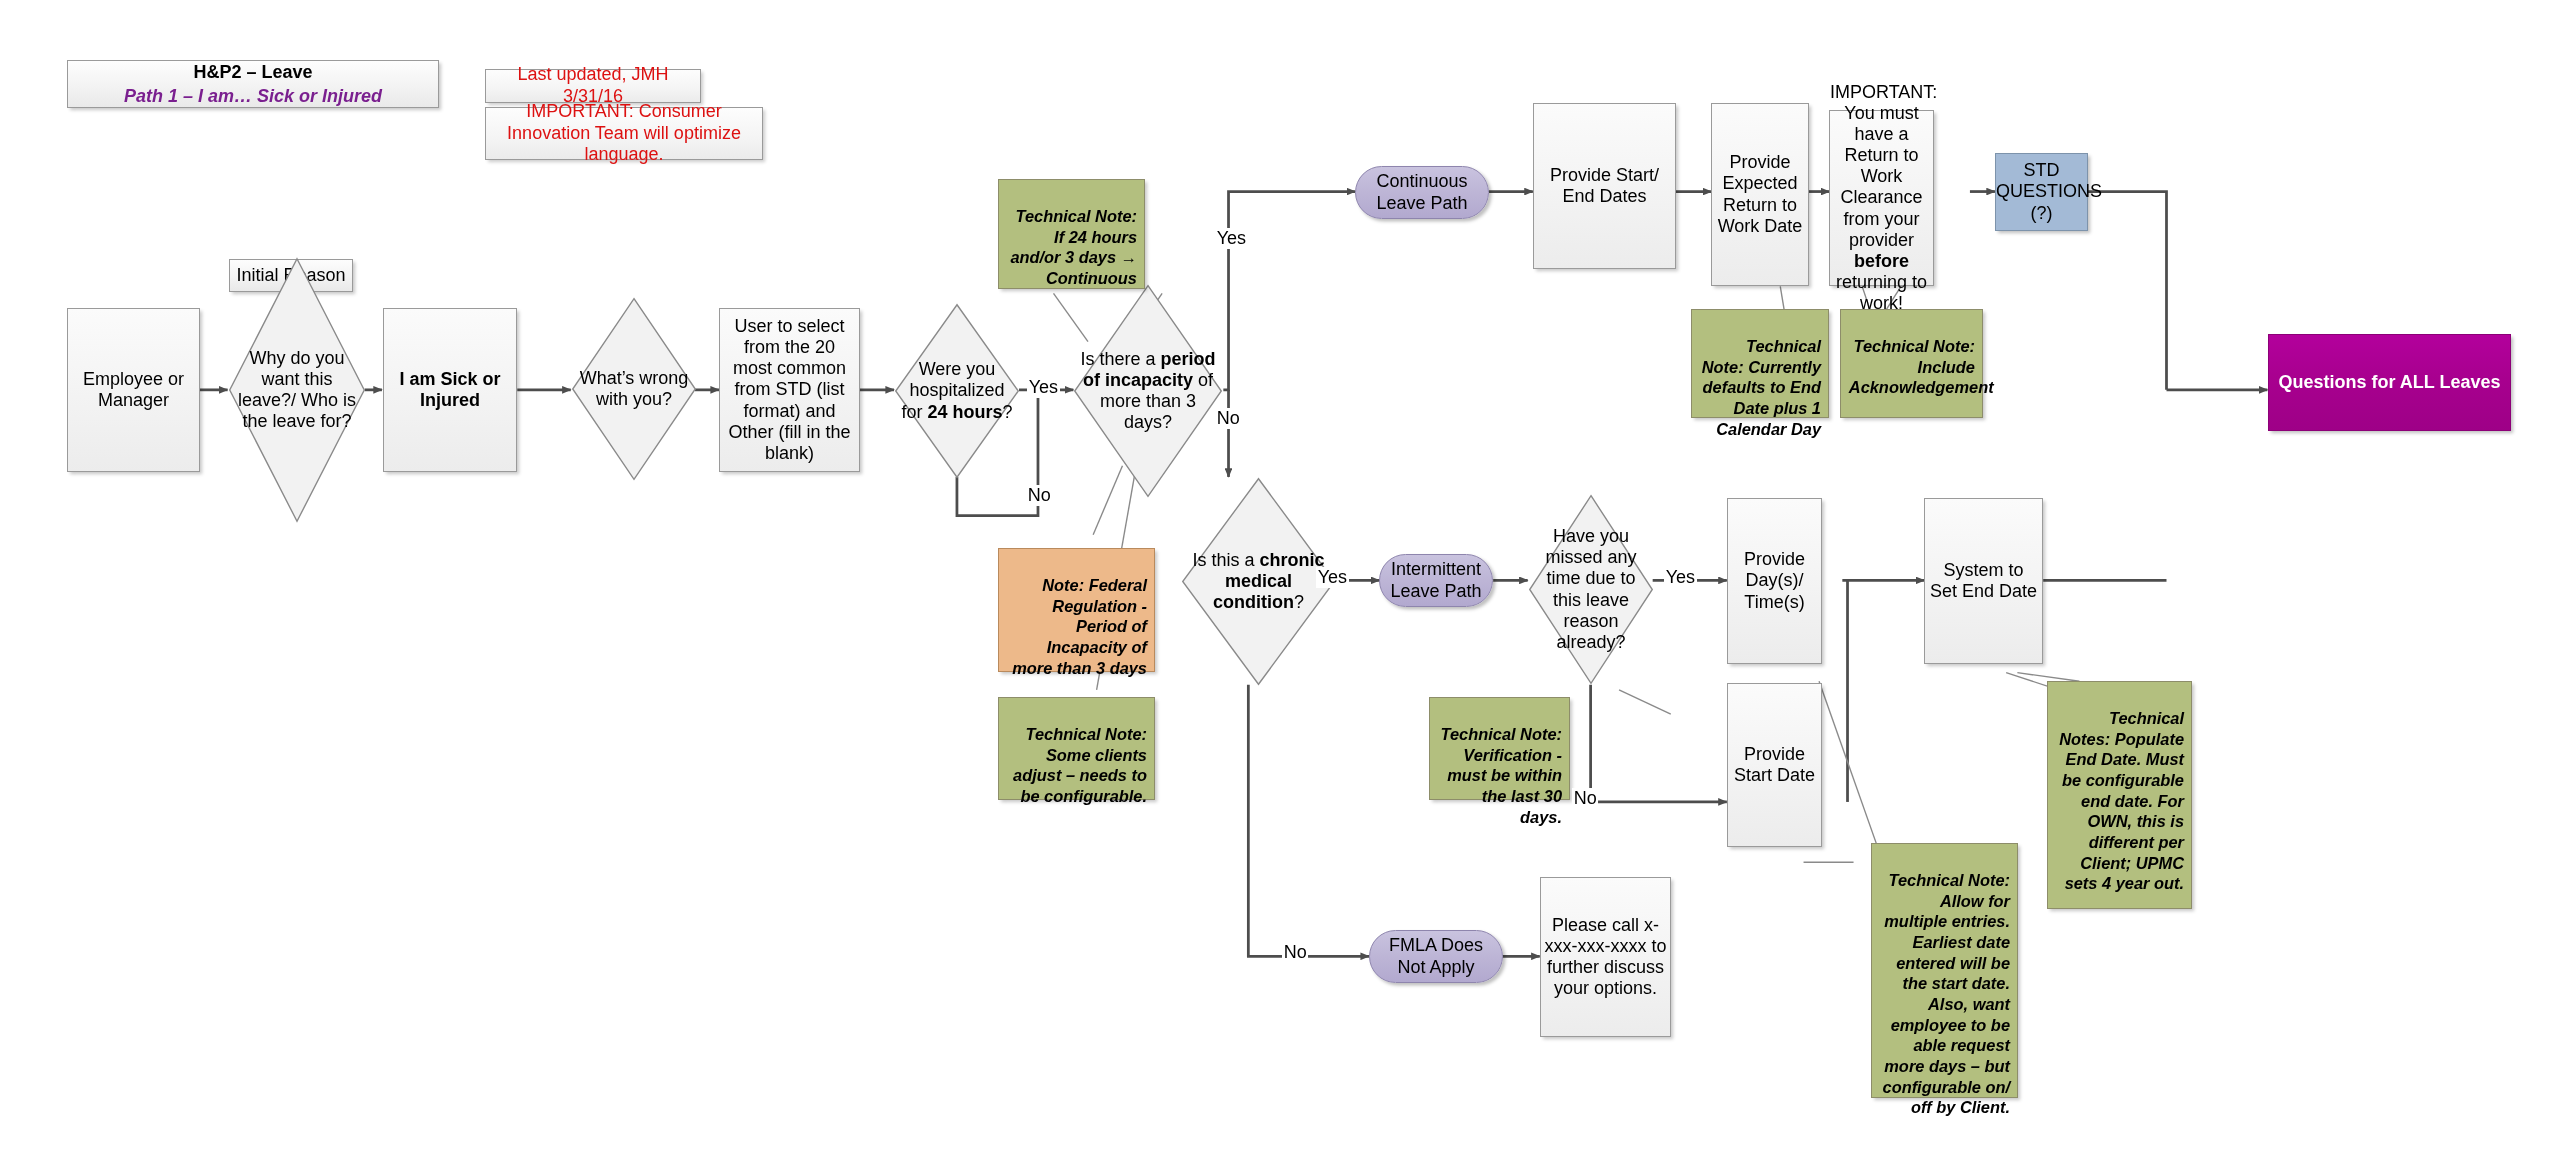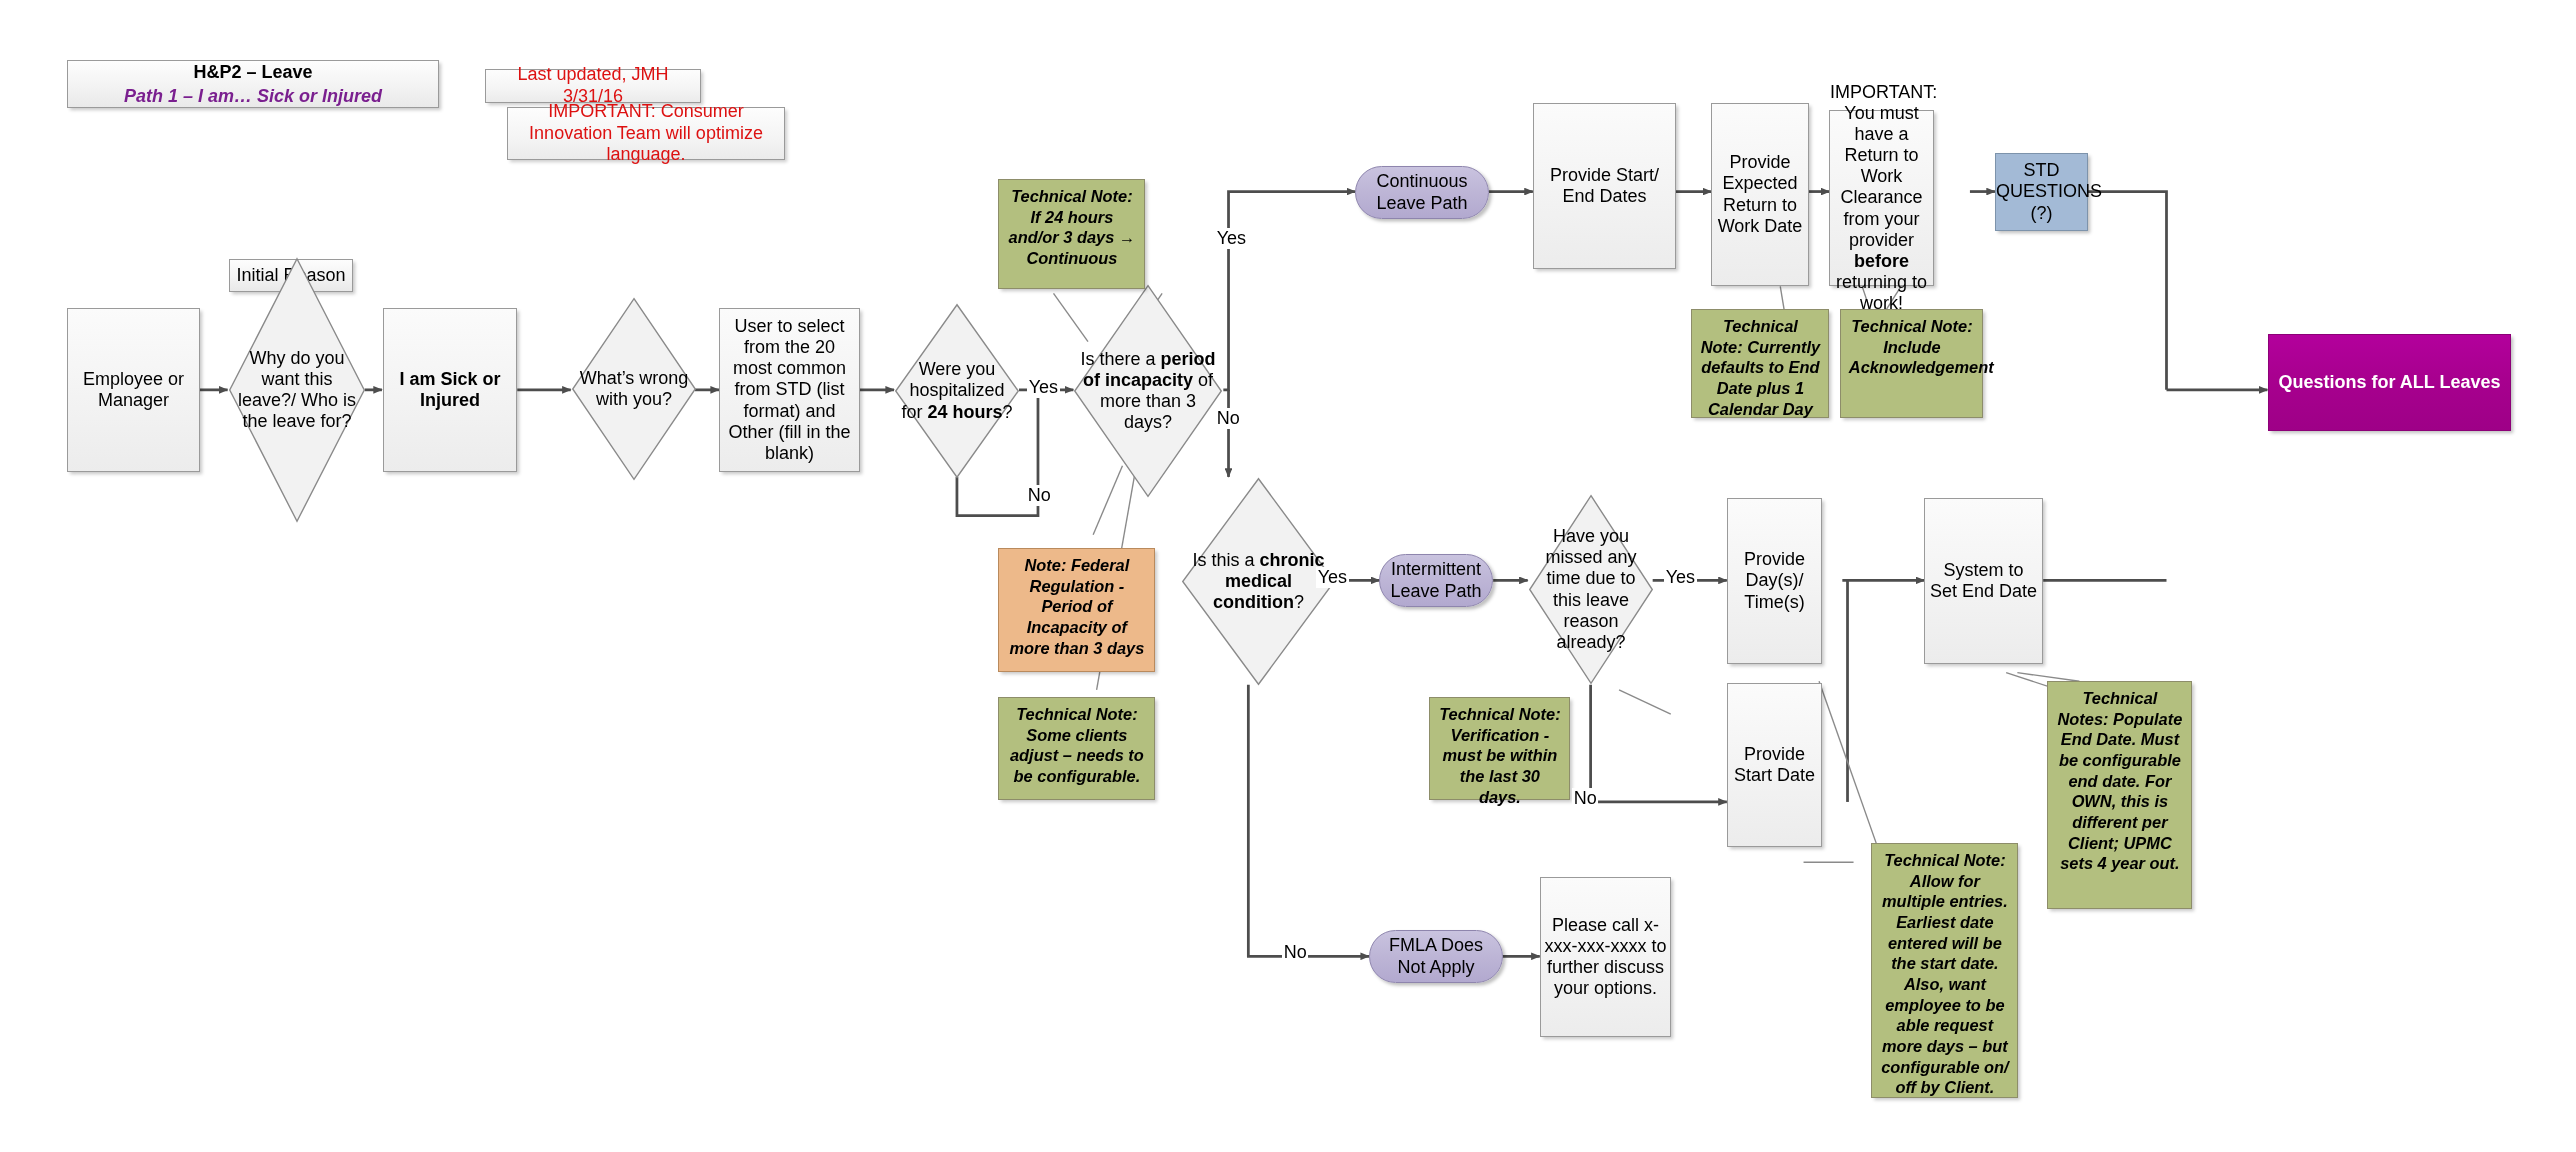--- a/index.html
+++ b/index.html
@@ -92,21 +92,21 @@
     font-size: 16.4px;
     text-align: left;
     align-items: flex-start;
     justify-content: flex-start;
     line-height: 1.26;
     border: 0.9px solid #8d8d6a;
     box-shadow: 2.6px 2.6px 3.4px rgba(0,0,0,0.22);
     color: #000;
     padding: 6px 7px 3.4px 7.8px;
   }
-  .note .txt { padding: 0; text-align: center; }
+  .note .txt { padding: 0; text-align: right; margin-top: 20px; }
   .note.green  { background: #b3bf7f; }
   .note.orange { background: #edb98a; border-color: #b98a5d; }
 
   
   .std {
     background: #a3bad6;
     border: 0.9px solid #7d93ab;
     box-shadow: 2.6px 2.6px 3.4px rgba(0,0,0,0.25);
     font-size: 18px;
     color: #000;
@@ -233,21 +233,21 @@
     <div class="txt">
       <span class="t1">H&amp;P2 – Leave</span>
       <span class="t2">Path 1 – I am… Sick or Injured</span>
     </div>
   </div>
 
   <div class="node rednote" style="left:485px; top:69px; width:216px; height:34px;">
     <div class="txt">Last updated, JMH 3/31/16</div>
   </div>
 
-  <div class="node rednote" style="left:507px; top:107px; width:278px; height:53px;">
+  <div class="node rednote" style="left:485px; top:107px; width:278px; height:53px;">
     <div class="txt">IMPORTANT:  Consumer Innovation Team will optimize language.</div>
   </div>
 
   <div class="node plate" style="left:229px; top:259px; width:124px; height:33px;">
     <div class="txt">Initial Reason</div>
   </div>
 
   <div class="node proc" style="left:67px; top:308px; width:133px; height:164px;">
     <div class="txt">Employee or Manager</div>
   </div>

